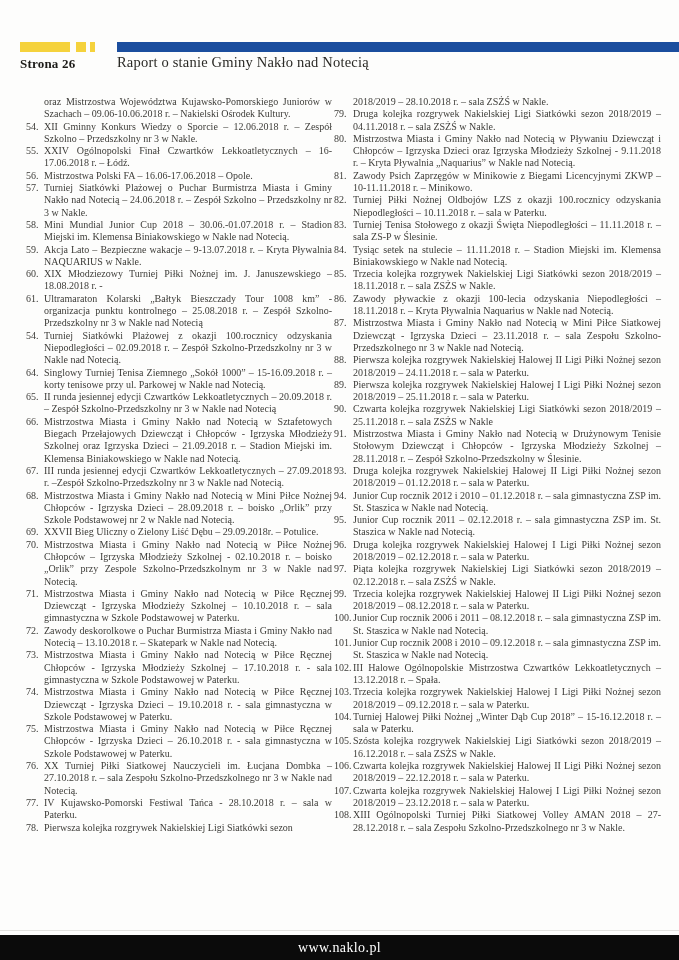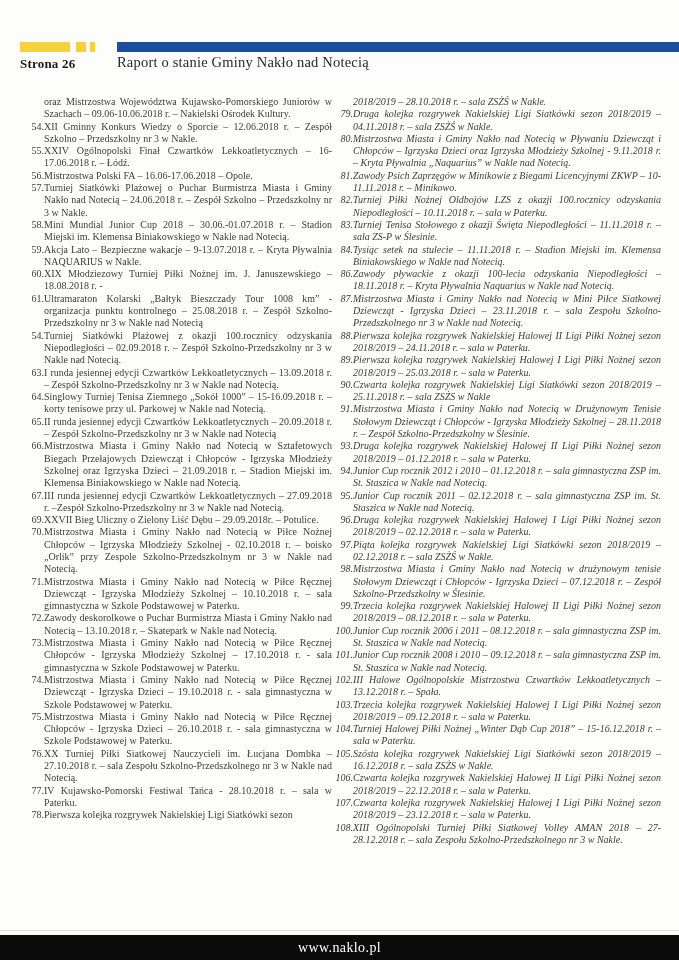--- a/index.html
+++ b/index.html
@@ -36,25 +36,25 @@
     position:absolute;left:117px;top:54px;
     font-size:14.5px;color:#2a2925;
     letter-spacing:.2px;
   }
   
   .col{
     position:absolute;top:96px;
     font-size:10px;line-height:12.3px;color:var(--ink);
   }
   .col-left{left:18px;width:306px;margin-left:8px;}
-  .col-right{left:334px;width:327px;font-style:italic;}
+  .col-right{left:334px;width:327px;}
   .item{display:flex;align-items:flex-start;}
   .item .num{
     flex:0 0 18px;
-    text-align:right;
+    text-align:left;
     white-space:nowrap;
   }
   .col-right .item .num{flex:0 0 19px;}
   .item .txt{
     flex:1;
     text-align:justify;
     text-justify:inter-word;
   }
   
   .footer-hairline{
@@ -130,24 +130,20 @@
       <div class="item">
         <span class="num">61.</span>
         <span class="txt">Ultramaraton Kolarski „Bałtyk Bieszczady Tour 1008 km” - organizacja punktu kontrolnego – 25.08.2018 r. – Zespół Szkolno-Przedszkolny nr 3 w Nakle nad Notecią</span>
       </div>
 
       <div class="item">
         <span class="num">54.</span>
         <span class="txt">Turniej Siatkówki Plażowej z okazji 100.rocznicy odzyskania Niepodległości – 02.09.2018 r. – Zespół Szkolno-Przedszkolny nr 3 w Nakle nad Notecią.</span>
       </div>
 
-      <div class="item">
-        <span class="num">63.</span>
-        <span class="txt">I runda jesiennej edycji Czwartków Lekkoatletycznych – 13.09.2018 r. – Zespół Szkolno-Przedszkolny nr 3 w Nakle nad Notecią.</span>
-      </div>
 
       <div class="item">
         <span class="num">64.</span>
         <span class="txt">Singlowy Turniej Tenisa Ziemnego „Sokół 1000” – 15-16.09.2018 r. – korty tenisowe przy ul. Parkowej w Nakle nad Notecią.</span>
       </div>
 
       <div class="item">
         <span class="num">65.</span>
         <span class="txt">II runda jesiennej edycji Czwartków Lekkoatletycznych – 20.09.2018 r. – Zespół Szkolno-Przedszkolny nr 3 w Nakle nad Notecią</span>
       </div>
@@ -155,20 +151,24 @@
       <div class="item">
         <span class="num">66.</span>
         <span class="txt">Mistrzostwa Miasta i Gminy Nakło nad Notecią w Sztafetowych Biegach Przełajowych Dziewcząt i Chłopców - Igrzyska Młodzieży Szkolnej oraz Igrzyska Dzieci – 21.09.2018 r. – Stadion Miejski im. Klemensa Biniakowskiego w Nakle nad Notecią.</span>
       </div>
 
       <div class="item">
         <span class="num">67.</span>
         <span class="txt">III runda jesiennej edycji Czwartków Lekkoatletycznych – 27.09.2018 r. –Zespół Szkolno-Przedszkolny nr 3 w Nakle nad Notecią.</span>
       </div>
 
+      <div class="item">
+        <span class="num">68.</span>
+        <span class="txt">Mistrzostwa Miasta i Gminy Nakło nad Notecią w Mini Piłce Nożnej Chłopców - Igrzyska Dzieci – 28.09.2018 r. – boisko „Orlik” przy Szkole Podstawowej nr 2 w Nakle nad Notecią.</span>
+      </div>
 
       <div class="item">
         <span class="num">69.</span>
         <span class="txt">XXVII Bieg Uliczny o Zielony Liść Dębu – 29.09.2018r. – Potulice.</span>
       </div>
 
       <div class="item">
         <span class="num">70.</span>
         <span class="txt">Mistrzostwa Miasta i Gminy Nakło nad Notecią w Piłce Nożnej Chłopców – Igrzyska Młodzieży Szkolnej - 02.10.2018 r. – boisko „Orlik” przy Zespole Szkolno-Przedszkolnym nr 3 w Nakle nad Notecią.</span>
       </div>
@@ -244,39 +244,43 @@
       <div class="item">
         <span class="num">83.</span>
         <span class="txt">Turniej Tenisa Stołowego z okazji Święta Niepodległości – 11.11.2018 r. – sala ZS-P w Ślesinie.</span>
       </div>
 
       <div class="item">
         <span class="num">84.</span>
         <span class="txt">Tysiąc setek na stulecie – 11.11.2018 r. – Stadion Miejski im. Klemensa Biniakowskiego w Nakle nad Notecią.</span>
       </div>
 
+      <div class="item">
+        <span class="num">85.</span>
+        <span class="txt">Trzecia kolejka rozgrywek Nakielskiej Ligi Siatkówki sezon 2018/2019 – 18.11.2018 r. – sala ZSŻS w Nakle.</span>
+      </div>
 
       <div class="item">
         <span class="num">86.</span>
         <span class="txt">Zawody pływackie z okazji 100-lecia odzyskania Niepodległości – 18.11.2018 r. – Kryta Pływalnia Naquarius w Nakle nad Notecią.</span>
       </div>
 
       <div class="item">
         <span class="num">87.</span>
         <span class="txt">Mistrzostwa Miasta i Gminy Nakło nad Notecią w Mini Piłce Siatkowej Dziewcząt - Igrzyska Dzieci – 23.11.2018 r. – sala Zespołu Szkolno-Przedszkolnego nr 3 w Nakle nad Notecią.</span>
       </div>
 
       <div class="item">
         <span class="num">88.</span>
         <span class="txt">Pierwsza kolejka rozgrywek Nakielskiej Halowej II Ligi Piłki Nożnej sezon 2018/2019 – 24.11.2018 r. – sala w Paterku.</span>
       </div>
 
       <div class="item">
         <span class="num">89.</span>
-        <span class="txt">Pierwsza kolejka rozgrywek Nakielskiej Halowej I Ligi Piłki Nożnej sezon 2018/2019 – 25.03.2018 r. – sala w Paterku.</span>
+        <span class="txt">Pierwsza kolejka rozgrywek Nakielskiej Halowej I Ligi Piłki Nożnej sezon 2018/2019 – 25.11.2018 r. – sala w Paterku.</span>
       </div>
 
       <div class="item">
         <span class="num">90.</span>
         <span class="txt">Czwarta kolejka rozgrywek Nakielskiej Ligi Siatkówki sezon 2018/2019 – 25.11.2018 r. – sala ZSŻS w Nakle</span>
       </div>
 
       <div class="item">
         <span class="num">91.</span>
         <span class="txt">Mistrzostwa Miasta i Gminy Nakło nad Notecią w Drużynowym Tenisie Stołowym Dziewcząt i Chłopców - Igrzyska Młodzieży Szkolnej – 28.11.2018 r. – Zespół Szkolno-Przedszkolny w Ślesinie.</span>
@@ -301,24 +305,20 @@
       <div class="item">
         <span class="num">96.</span>
         <span class="txt">Druga kolejka rozgrywek Nakielskiej Halowej I Ligi Piłki Nożnej sezon 2018/2019 – 02.12.2018 r. – sala w Paterku.</span>
       </div>
 
       <div class="item">
         <span class="num">97.</span>
         <span class="txt">Piąta kolejka rozgrywek Nakielskiej Ligi Siatkówki sezon 2018/2019 – 02.12.2018 r. – sala ZSŻŚ w Nakle.</span>
       </div>
 
-      <div class="item">
-        <span class="num">98.</span>
-        <span class="txt">Mistrzostwa Miasta i Gminy Nakło nad Notecią w drużynowym tenisie Stołowym Dziewcząt i Chłopców - Igrzyska Dzieci – 07.12.2018 r. – Zespół Szkolno-Przedszkolny w Ślesinie.</span>
-      </div>
 
       <div class="item">
         <span class="num">99.</span>
         <span class="txt">Trzecia kolejka rozgrywek Nakielskiej Halowej II Ligi Piłki Nożnej sezon 2018/2019 – 08.12.2018 r. – sala w Paterku.</span>
       </div>
 
       <div class="item">
         <span class="num">100.</span>
         <span class="txt">Junior Cup rocznik 2006 i 2011 – 08.12.2018 r. – sala gimnastyczna ZSP im. St. Staszica w Nakle nad Notecią.</span>
       </div>

